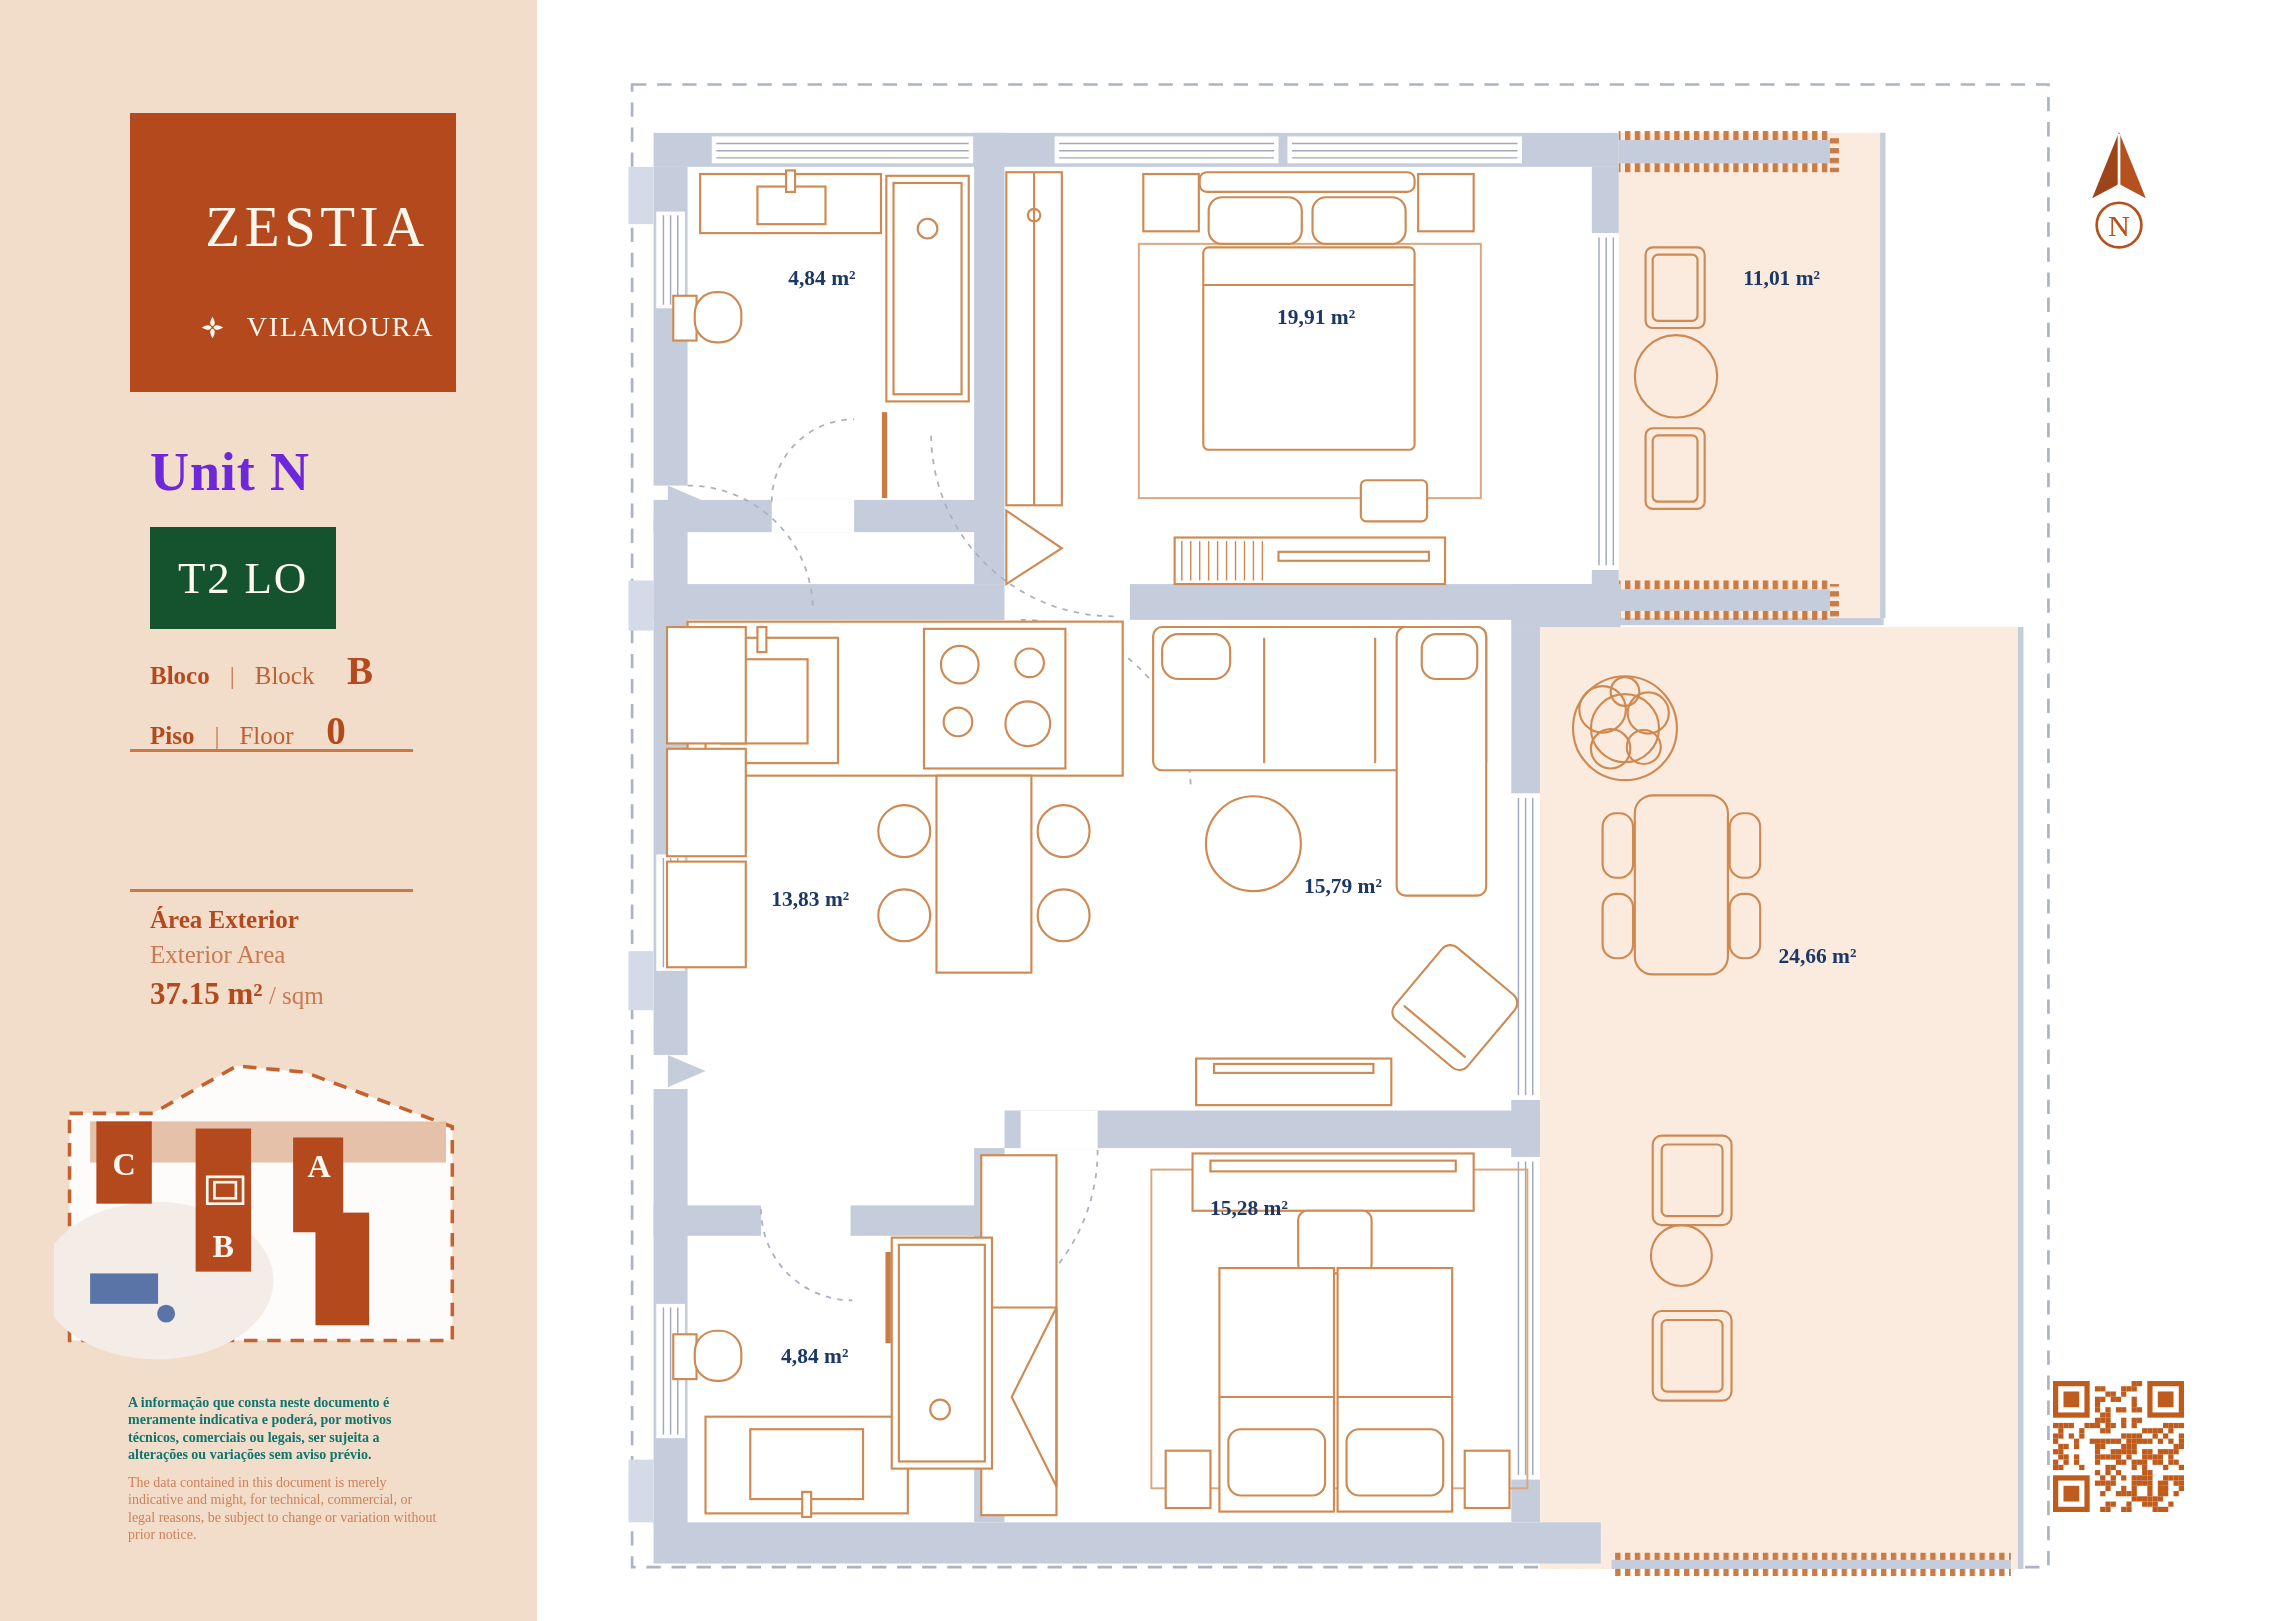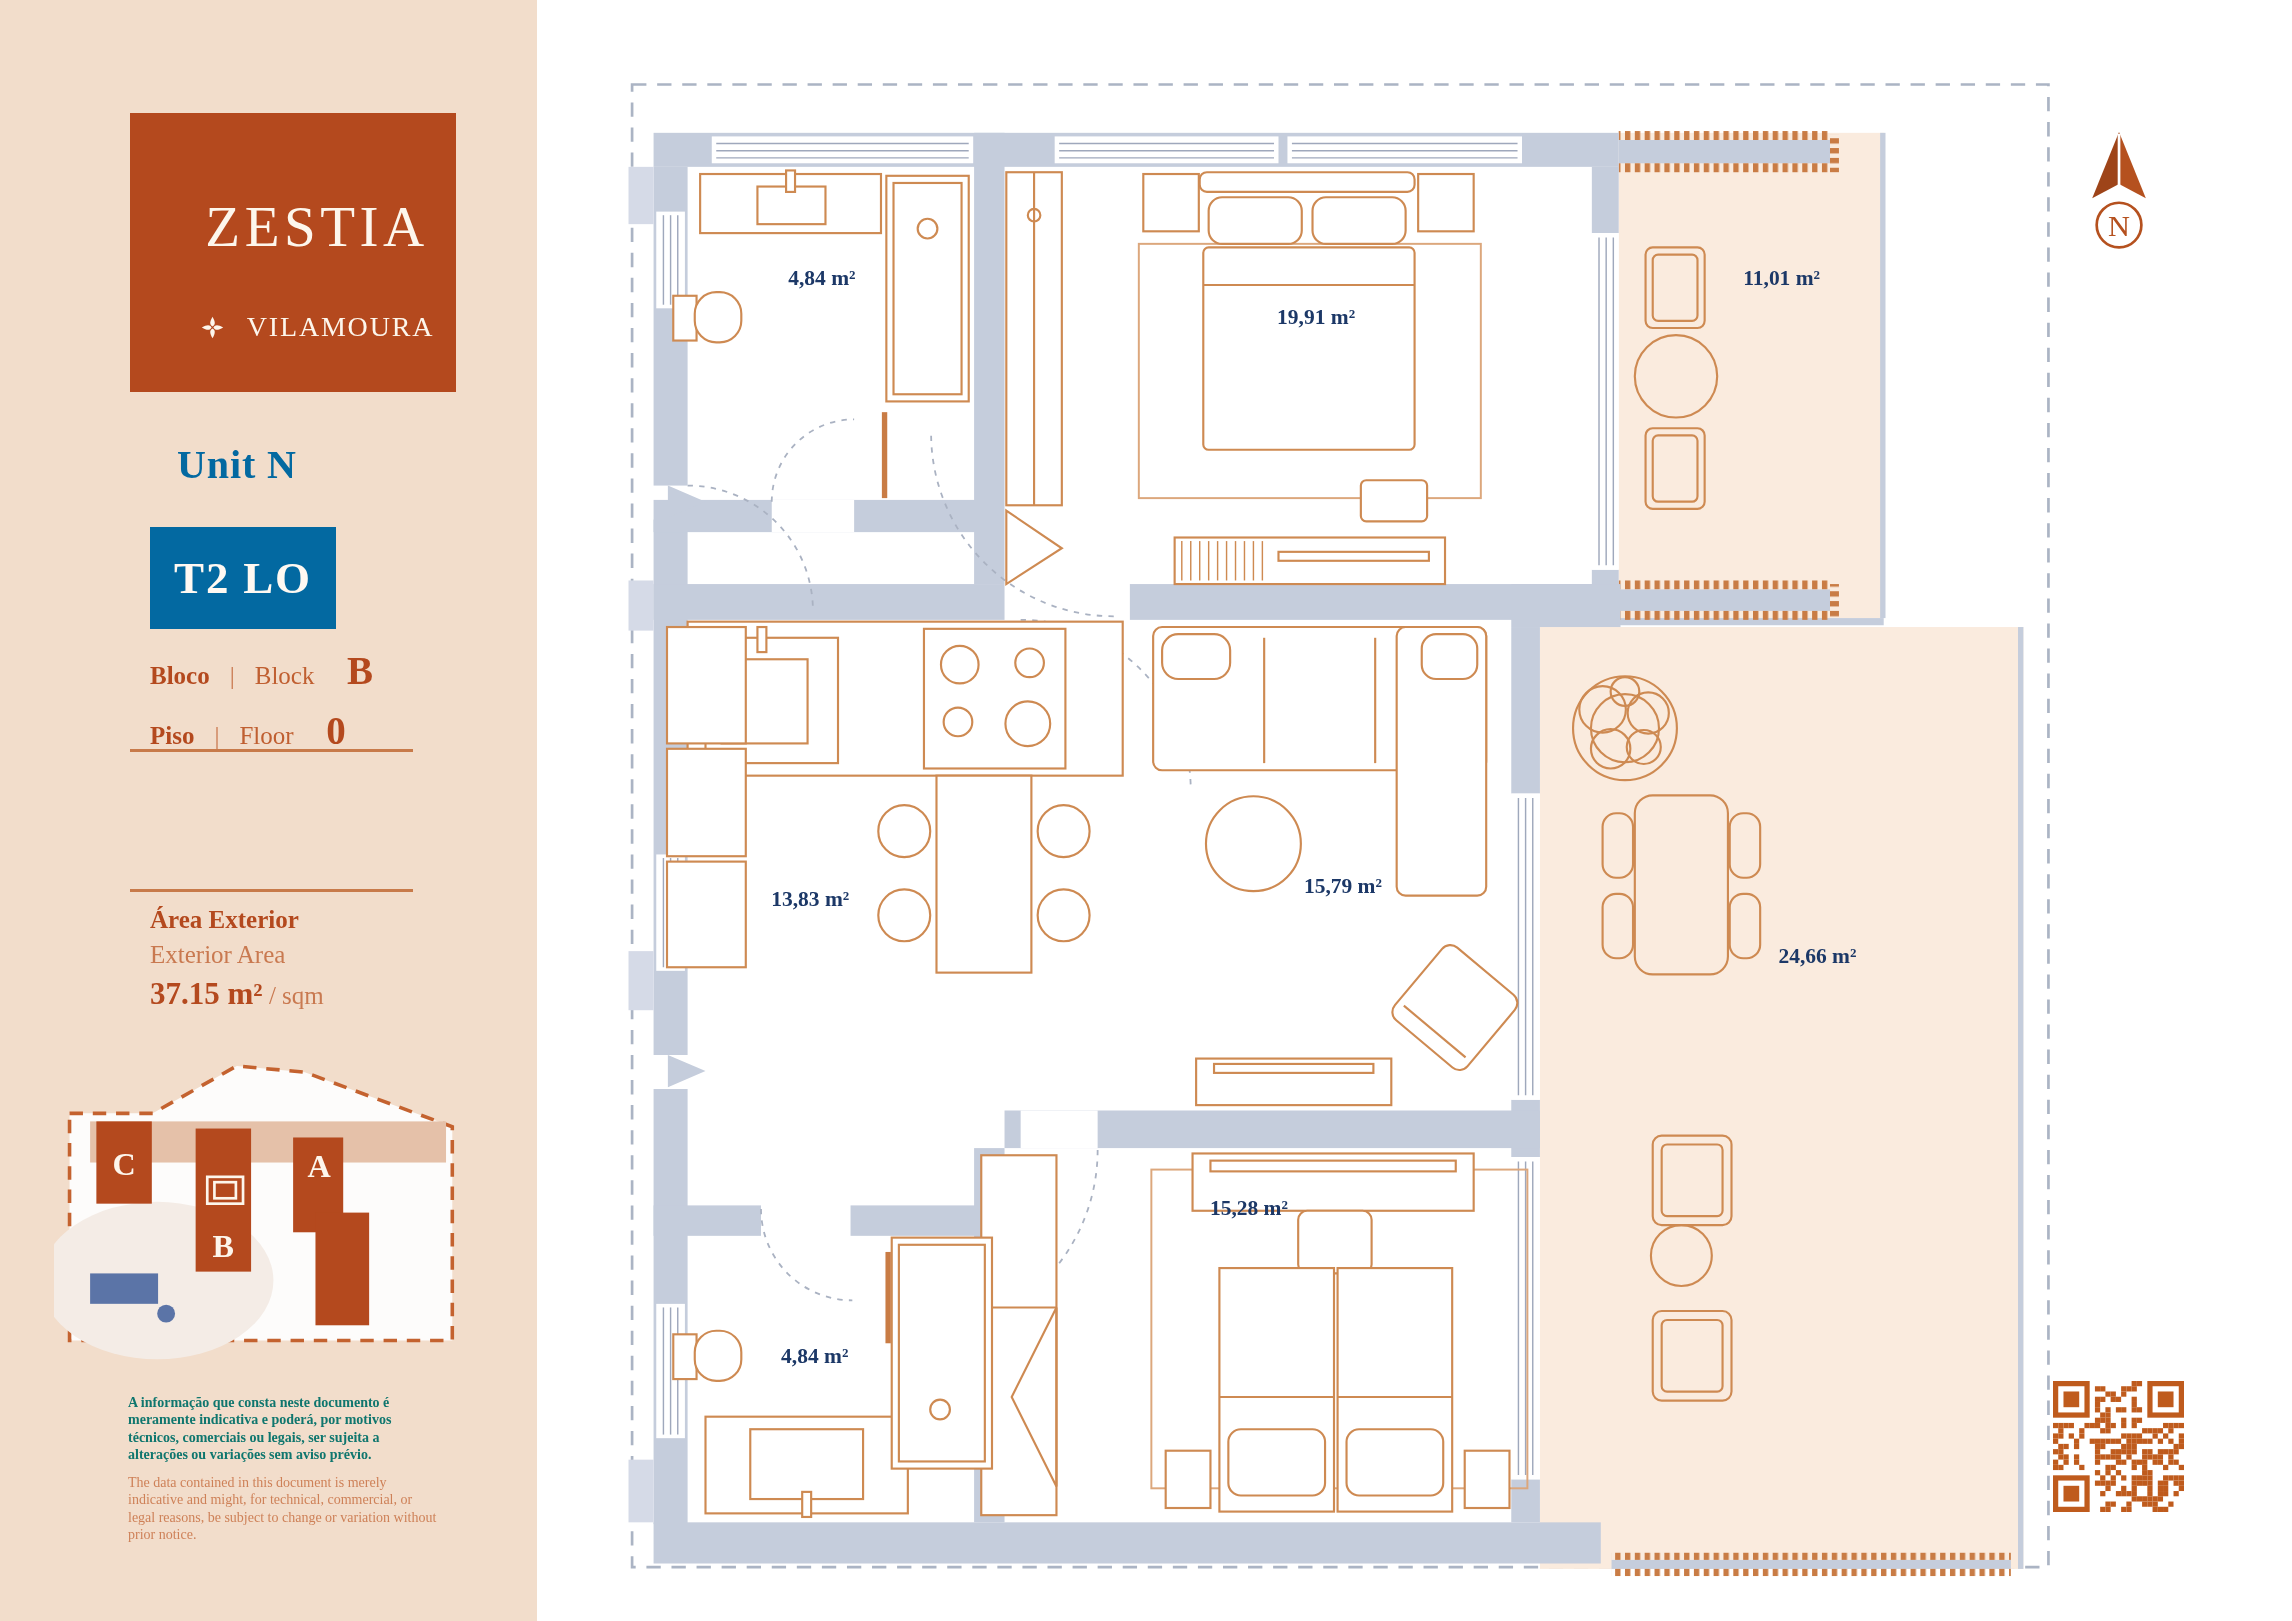--- a/index.html
+++ b/index.html
@@ -7,23 +7,23 @@
         font-family:"Liberation Serif", serif;}
   .abs{position:absolute;}
 
   
   .sidebar{left:0;top:0;width:537px;height:1622px;background:#F2DDCB;}
   .logo-box{left:130px;top:113px;width:278px;height:279px;background:#B4491E;color:#FDF6EC;
             display:flex;flex-direction:column;align-items:center;justify-content:center;padding-left:48px;}
   .brand{font-size:57px;letter-spacing:4.5px;font-weight:400;margin-top:23px;}
   .logo-sub{display:flex;align-items:center;gap:22px;margin-top:52px;margin-bottom:-9px;}
   .logo-sub .loc{font-size:28px;letter-spacing:1.8px;}
-  .unit-label{left:150px;top:441px;font-size:40px;font-weight:bold;color:#0369a1;letter-spacing:0.9px;margin-left:27px;}
-  .unit-type-box{left:150px;top:527px;width:186px;height:102px;background:#0369a1;color:#FFF9F2;
-                 display:flex;align-items:center;justify-content:center;font-size:45px;font-weight:bold;letter-spacing:1.8px;}
+  .unit-label{left:150px;top:441px;font-size:54px;font-weight:bold;color:#6d28d9;letter-spacing:0.9px;}
+  .unit-type-box{left:150px;top:527px;width:186px;height:102px;background:#14532d;color:#FFF9F2;
+                 display:flex;align-items:center;justify-content:center;font-size:45px;font-weight:normal;letter-spacing:1.8px;}
   .fact-rows{left:150px;top:641px;color:#B4491E;font-size:25px;line-height:1.55;}
   .fact-row{display:flex;align-items:baseline;gap:20px;}
   .fact-pt{font-weight:bold;color:#B4491E;}
   .fact-sep{color:#C97950;font-weight:400;}
   .fact-en{color:#C05F31;}
   .fact-val{font-weight:bold;font-size:39px;color:#B4491E;margin-left:12.5px;}
   .hr{height:2.7px;background:#C87A4A;left:130px;width:283px;}
   .area-block{left:150px;color:#B4491E;font-size:25px;line-height:1.2;}
   .area-title{font-weight:bold;}
   .area-en{color:#C97950;margin-top:4.5px;}

